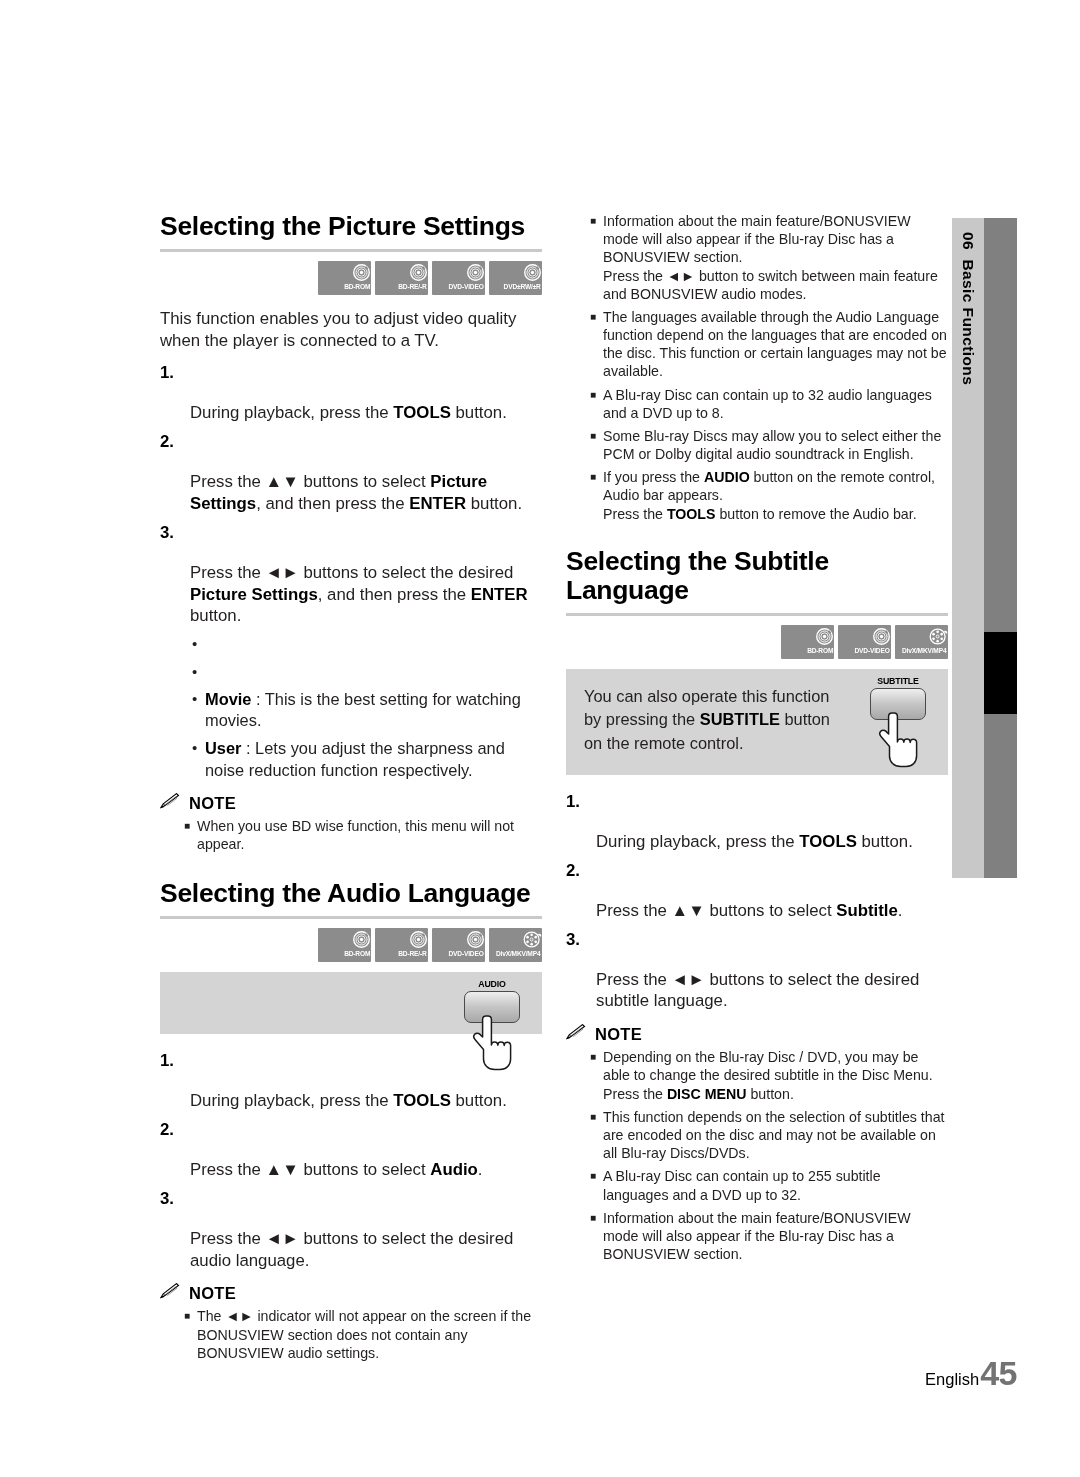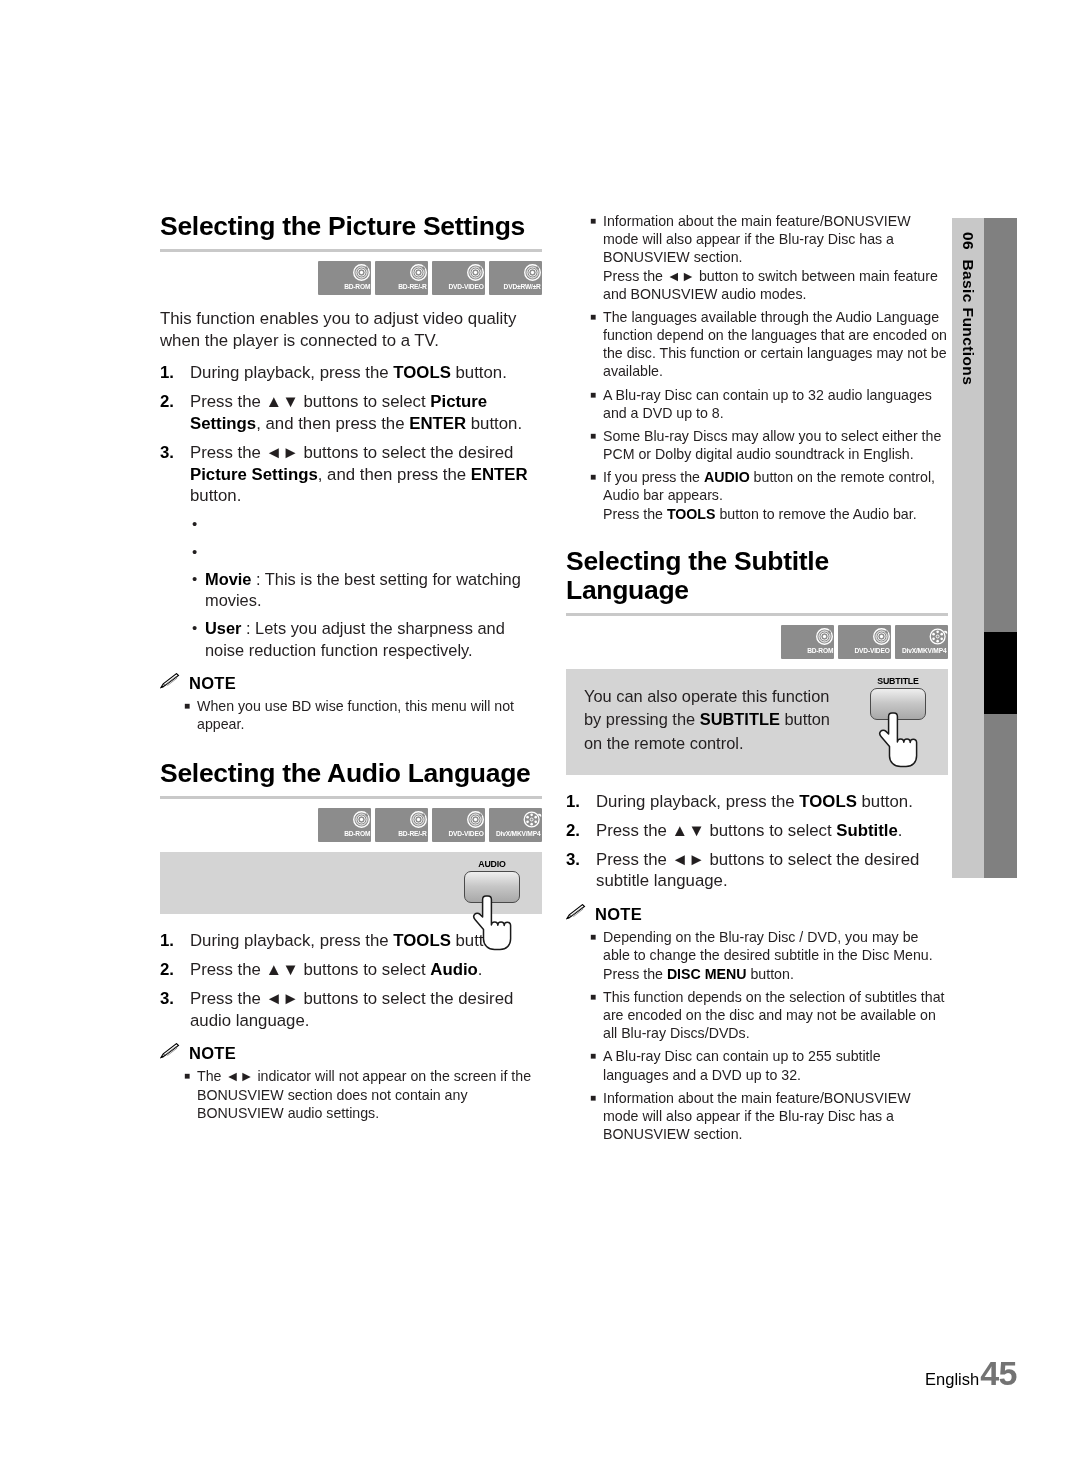--- a/index.html
+++ b/index.html
@@ -88,21 +88,21 @@
     line-height: 1.30;
     color: #231f20;
     margin-bottom: 7px;
   }
   .step-num {
     font-weight: bold;
     width: 30px;
     flex: 0 0 30px;
     color: #000;
   }
-  .step-txt { flex: 1; }
+  .step-txt { flex: 1; margin-top: 40px; }
   .step-txt b { font-weight: bold; color: #000; }
 
   
   .dot-list { margin-top: 4px; }
   .dot-item {
     display: flex;
     font-size: 16.4px;
     line-height: 1.30;
     color: #231f20;
     margin-bottom: 7px;

